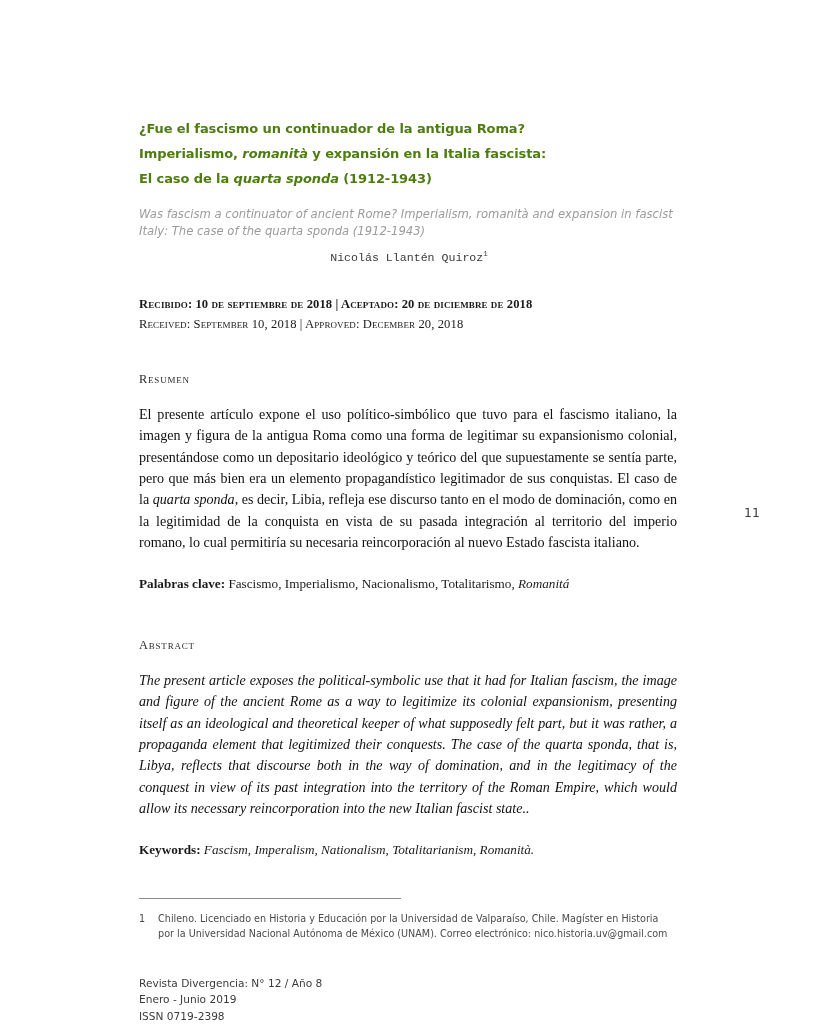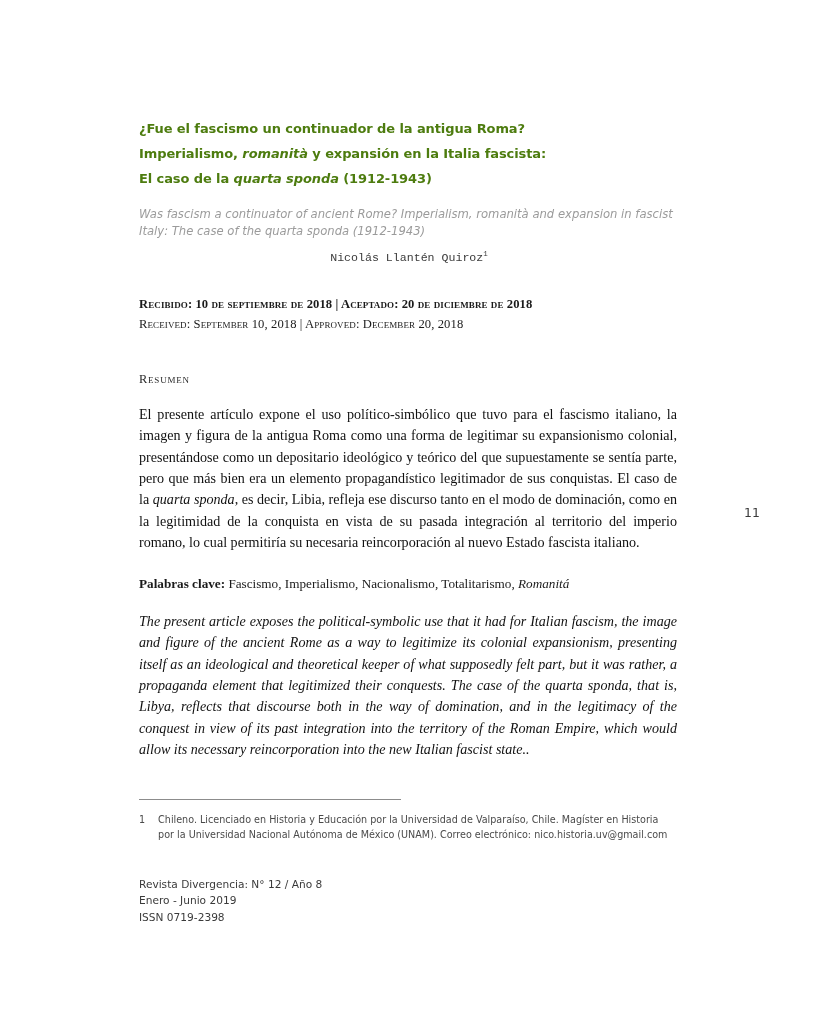--- a/index.html
+++ b/index.html
@@ -205,21 +205,25 @@
     </div>
 
     <div class="section-heading">Resumen</div>
     <div class="para es">
       <span>El presente artículo expone el uso político-simbólico que tuvo para el fascismo italiano, la imagen y figura de la antigua Roma como una forma de legitimar su expansionismo colonial, presentándose como un depositario ideológico y teórico del que supuestamente se sentía parte, pero que más bien era un elemento propagandístico legitimador de sus conquistas. El caso de la </span><span style="font-style:italic">quarta sponda</span><span>, es decir, Libia, refleja ese discurso tanto en el modo de dominación, como en la legitimidad de la conquista en vista de su pasada integración al territorio del imperio romano, lo cual permitiría su necesaria reincorporación al nuevo Estado fascista italiano.</span>
     </div>
     <div class="kw">
       <b>Palabras clave:</b><span> Fascismo, Imperialismo, Nacionalismo, Totalitarismo, </span><span class="ital">Romanitá</span>
     </div>
 
+    <div class="section-heading abstract-h">Abstract</div>
     <div class="para en">The present article exposes the political-symbolic use that it had for Italian fascism, the image and figure of the ancient Rome as a way to legitimize its colonial expansionism, presenting itself as an ideological and theoretical keeper of what supposedly felt part, but it was rather, a propaganda element that legitimized their conquests. The case of the quarta sponda, that is, Libya, reflects that discourse both in the way of domination, and in the legitimacy of the conquest in view of its past integration into the territory of the Roman Empire, which would allow its necessary reincorporation into the new Italian fascist state..</div>
+    <div class="kw en">
+      <b>Keywords:</b><span> Fascism, Imperalism, Nationalism, Totalitarianism, Romanità.</span>
+    </div>
 
     <div class="footnote-rule"></div>
     <div class="footnote">
       <div class="fn-num">1</div>
       <div>Chileno. Licenciado en Historia y Educación por la Universidad de Valparaíso, Chile. Magíster en Historia por la Universidad Nacional Autónoma de México (UNAM). Correo electrónico: nico.historia.uv@gmail.com</div>
     </div>
 
     <div class="footer">
       <div>Revista Divergencia: N° 12 / Año 8</div>
       <div>Enero - Junio 2019</div>

